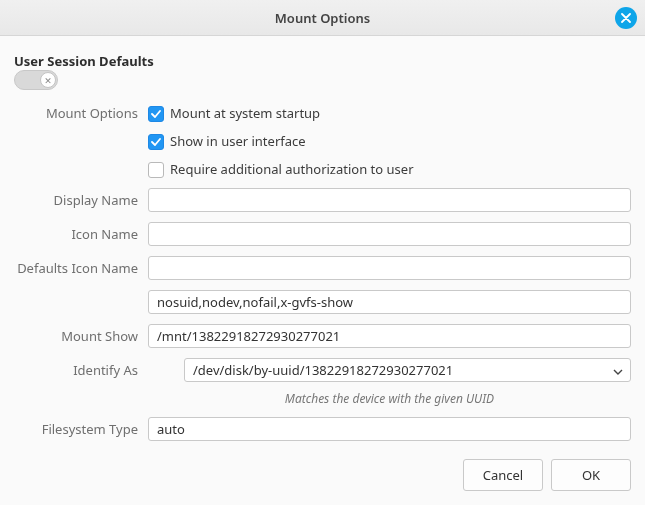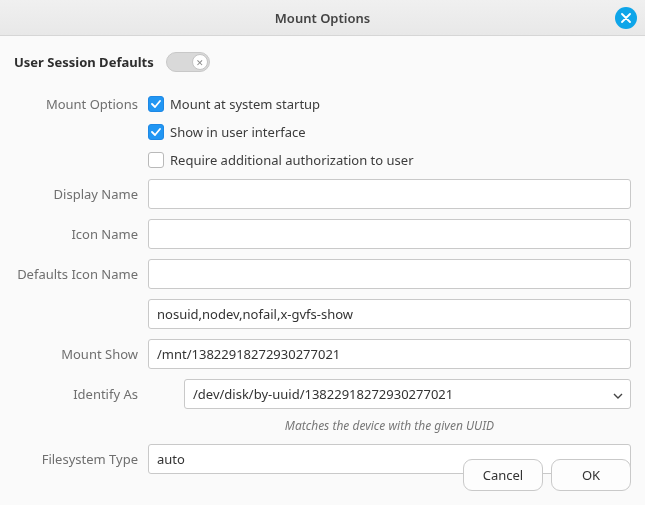--- a/index.html
+++ b/index.html
@@ -38,22 +38,22 @@
     align-items: center;
     justify-content: center;
     cursor: pointer;
   }
   .close-btn svg { width: 10px; height: 10px; }
   .content {
     padding: 16px 14px 14px 14px;
   }
   .top-row {
     display: flex;
-    align-items: center;
-    margin-bottom: 23px;
+    margin-bottom: 14px;
+    flex-direction: column;
   }
   .top-row-label {
     font-weight: 700;
     color: #2e2e2e;
     margin-right: 12px;
   }
   .toggle {
     width: 44px;
     height: 20px;
     border-radius: 10px;
@@ -81,21 +81,21 @@
     row-gap: 10px;
     align-items: center;
   }
   .lbl {
     text-align: right;
     color: #6f6f6f;
     padding-right: 4px;
   }
   .checkbox-row {
     display: flex;
-    align-items: center;
+    align-items: flex-end;
     gap: 6px;
   }
   .check {
     width: 16px;
     height: 16px;
     border-radius: 3px;
     border: 1px solid #b9b9b9;
     background: #fff;
     display: inline-flex;
     align-items: center;
@@ -103,21 +103,21 @@
     flex-shrink: 0;
     cursor: pointer;
   }
   .check.checked {
     background: #2196f3;
     border-color: #1e88e5;
   }
   .check.checked svg { width: 10px; height: 10px; }
   .txt-input {
     width: 100%;
-    height: 30px;
+    height: 24px;
     border: 1px solid #c9c9c9;
     border-radius: 3px;
     background: #fff;
     padding: 4px 8px;
     font-size: 13px;
     font-family: inherit;
     color: #333;
   }
   .select-wrap {
     position: relative;
@@ -143,21 +143,21 @@
     position: absolute;
     bottom: 14px;
     right: 14px;
     display: flex;
     gap: 8px;
   }
   .btn {
     min-width: 80px;
     height: 32px;
     border: 1px solid #c9c9c9;
-    border-radius: 9px;
+    border-radius: 3px;
     background: #fdfdfd;
     padding: 0 18px;
     font-size: 13px;
     font-family: inherit;
     color: #333;
     cursor: pointer;
   }
 </style>
 </head>
 <body>

